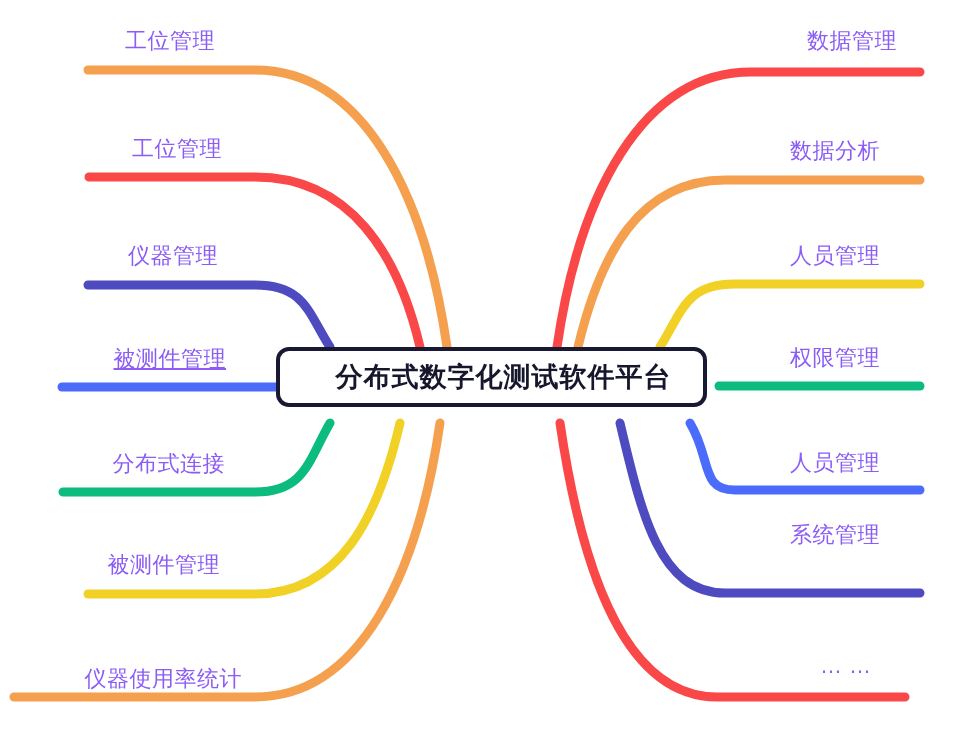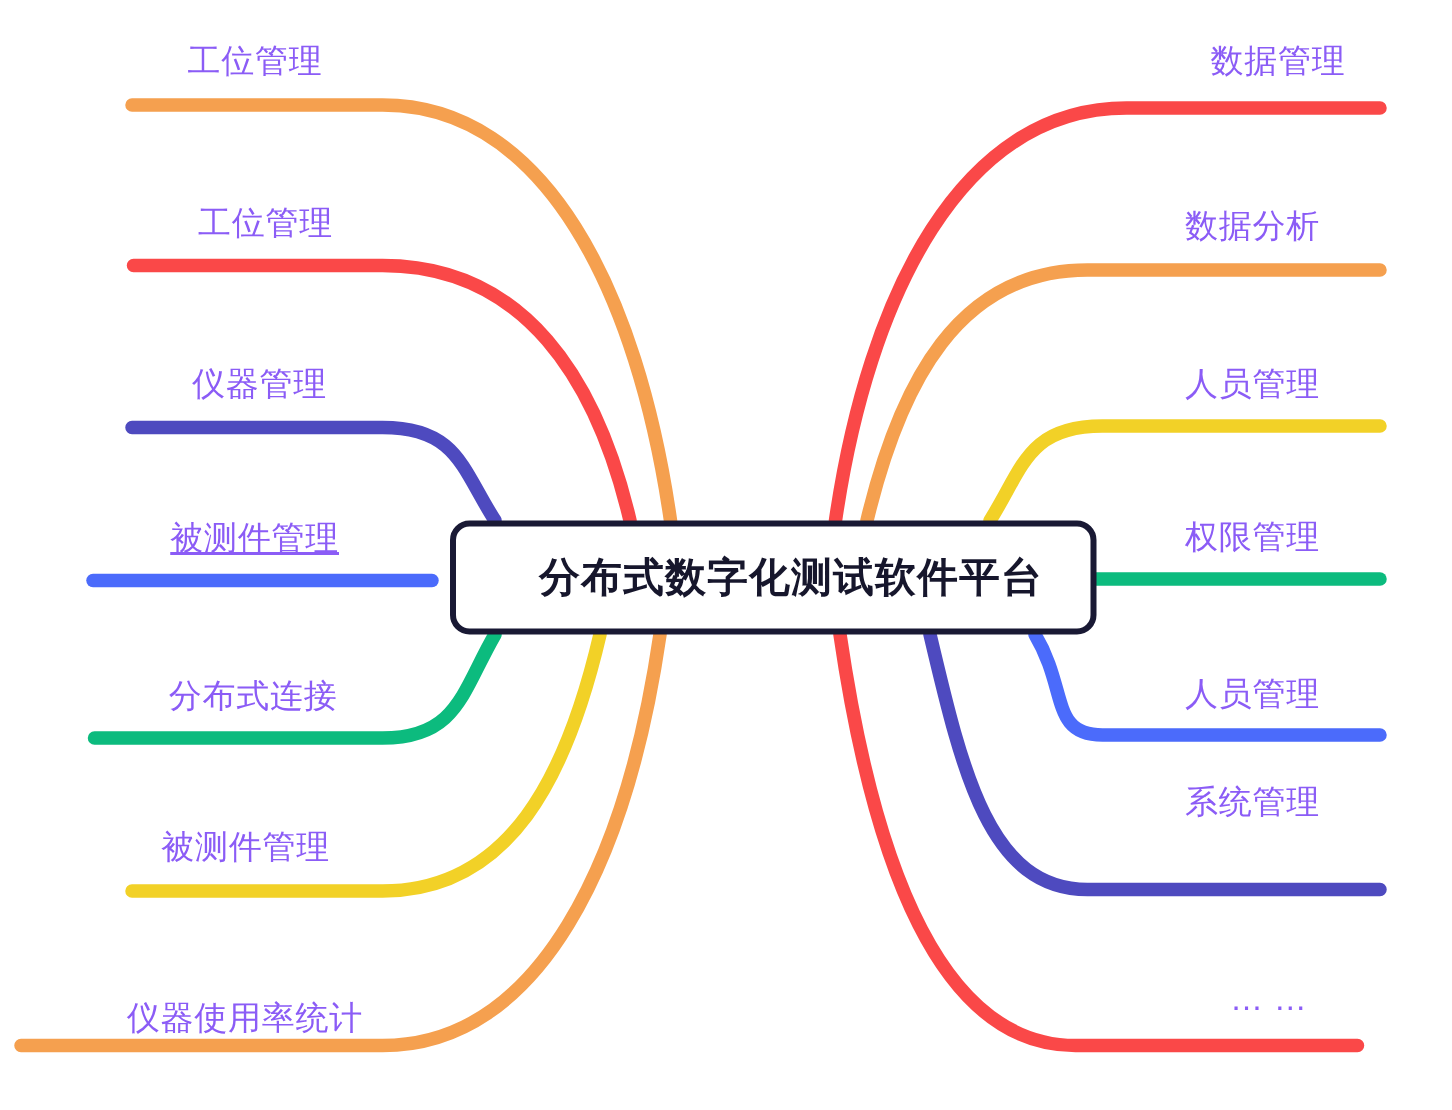--- a/index.html
+++ b/index.html
@@ -18,22 +18,22 @@
     color:#8b5cf6;
     white-space:nowrap;
     letter-spacing:0.5px;
     line-height:1;
   }
   .node-label.left{text-align:right;}
   .node-label.right{text-align:left;}
 
   #center-node{
     position:absolute;
-    left:300px;top:347px;
-    width:431px;height:76px;
+    left:276px;top:347px;
+    width:431px;height:60px;
     box-sizing:border-box;
     border:4px solid #191934;
     border-radius:13px;
     background:#ffffff;
     display:flex;align-items:center;justify-content:center;
     z-index:5;
     padding-left:24px;
   }
   #center-node .title{
     font-size:27px;

